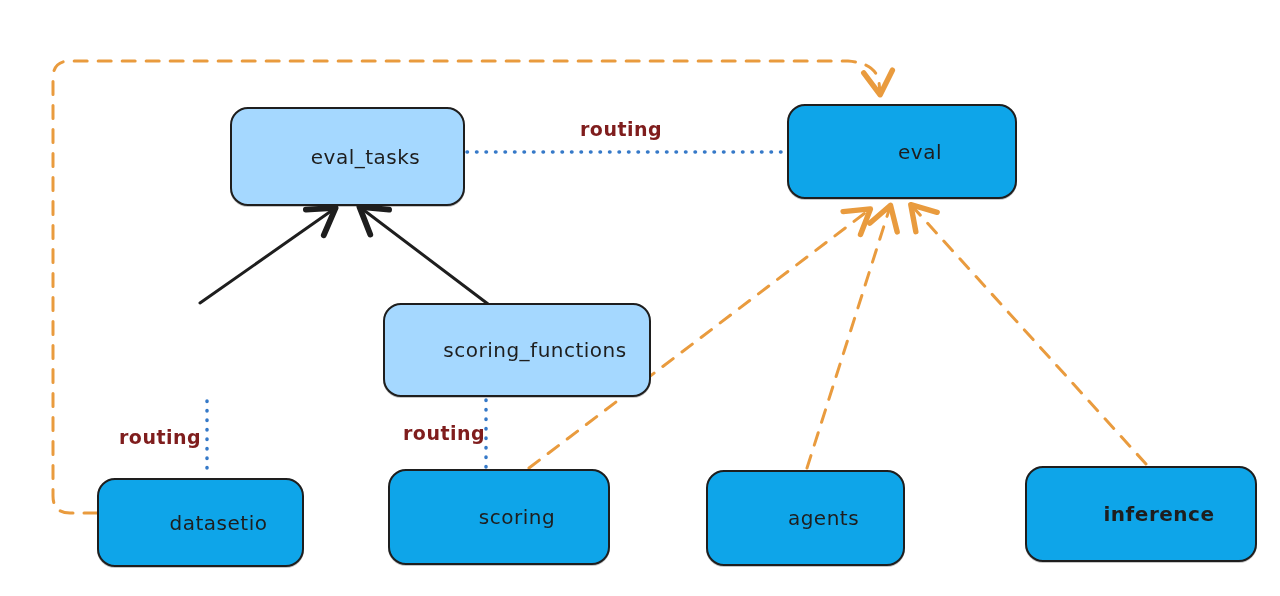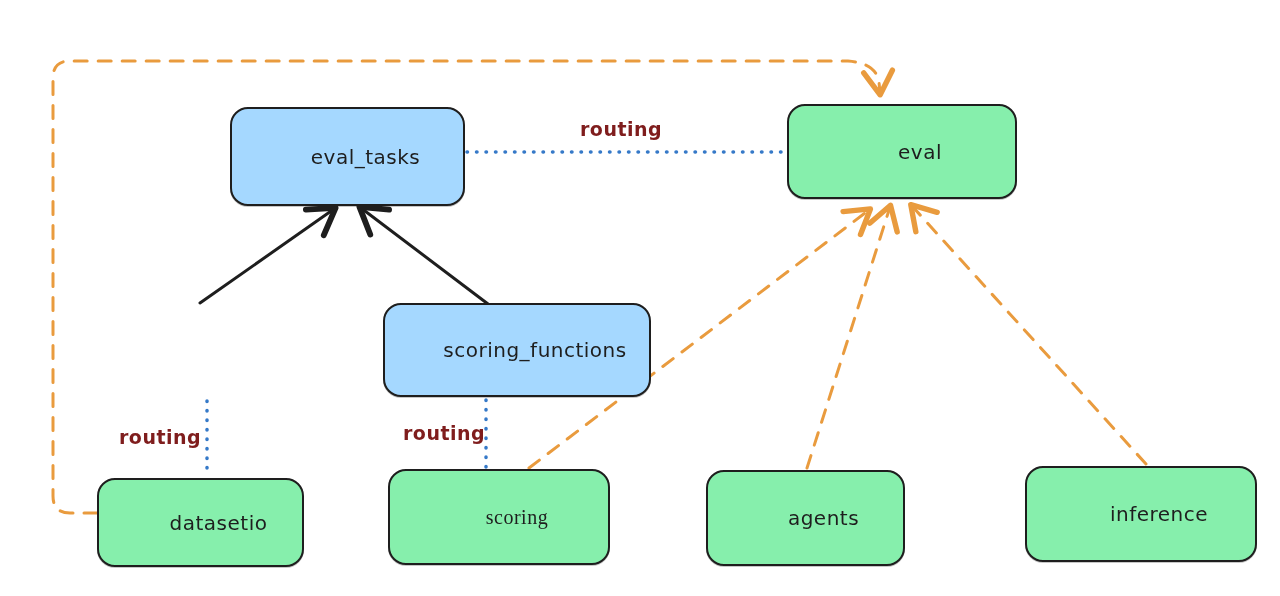--- a/index.html
+++ b/index.html
@@ -30,30 +30,30 @@
     display: flex;
     align-items: center;
     justify-content: center;
     font-size: 20px;
     color: #1e1e1e;
     letter-spacing: 0.5px;
     box-shadow: 0 1px 0 rgba(30,30,30,0.25);
     padding-left: 36px;
   }
   .node.blue  { background: #a5d8ff; }
-  .node.green { background: #86efac; }
+  .node.green { background: #0ea5e9; }
 
   #node-eval_tasks        { left: 230px; top: 107px; width: 235px; height: 99px; }
   #node-eval              { left: 787px; top: 104px; width: 230px; height: 95px; }
   #node-datasets          { left:  99px; top: 305px; width: 230px; height: 93px; }
   #node-scoring_functions { left: 383px; top: 303px; width: 268px; height: 94px; }
   #node-datasetio         { left:  97px; top: 478px; width: 207px; height: 89px; }
-  #node-scoring           { left: 388px; top: 469px; width: 222px; height: 96px; font-family: Liberation Serif, serif; }
+  #node-scoring           { left: 388px; top: 469px; width: 222px; height: 96px; }
   #node-agents            { left: 706px; top: 470px; width: 199px; height: 96px; }
-  #node-inference         { left: 1025px; top: 466px; width: 232px; height: 96px; }
+  #node-inference         { left: 1025px; top: 466px; width: 232px; height: 96px; font-weight: bold; }
 
   .edge-label {
     position: absolute;
     font-size: 19px;
     font-weight: bold;
     color: #7f1d1d;
     letter-spacing: 0.5px;
   }
   #label-routing-top  { left: 580px; top: 118px; }
   #label-routing-left { left: 119px; top: 426px; }

